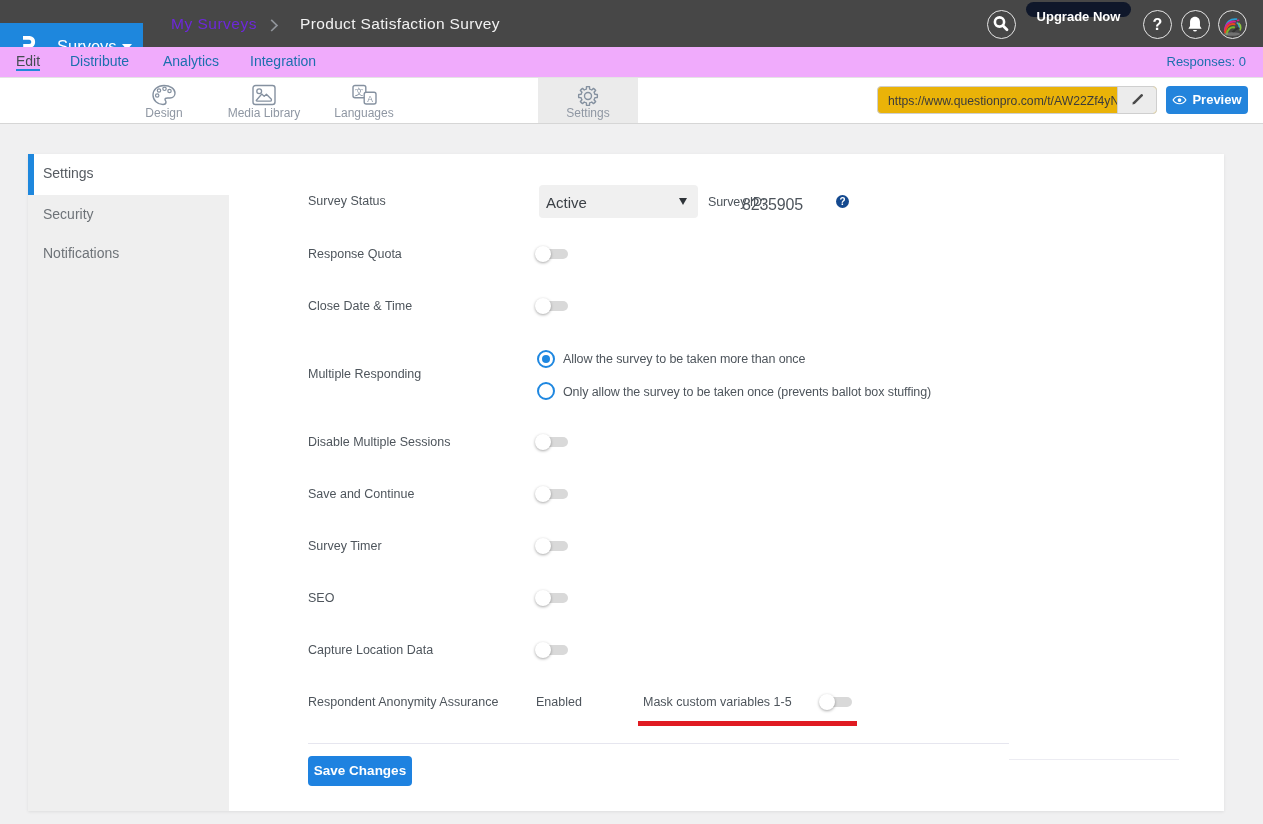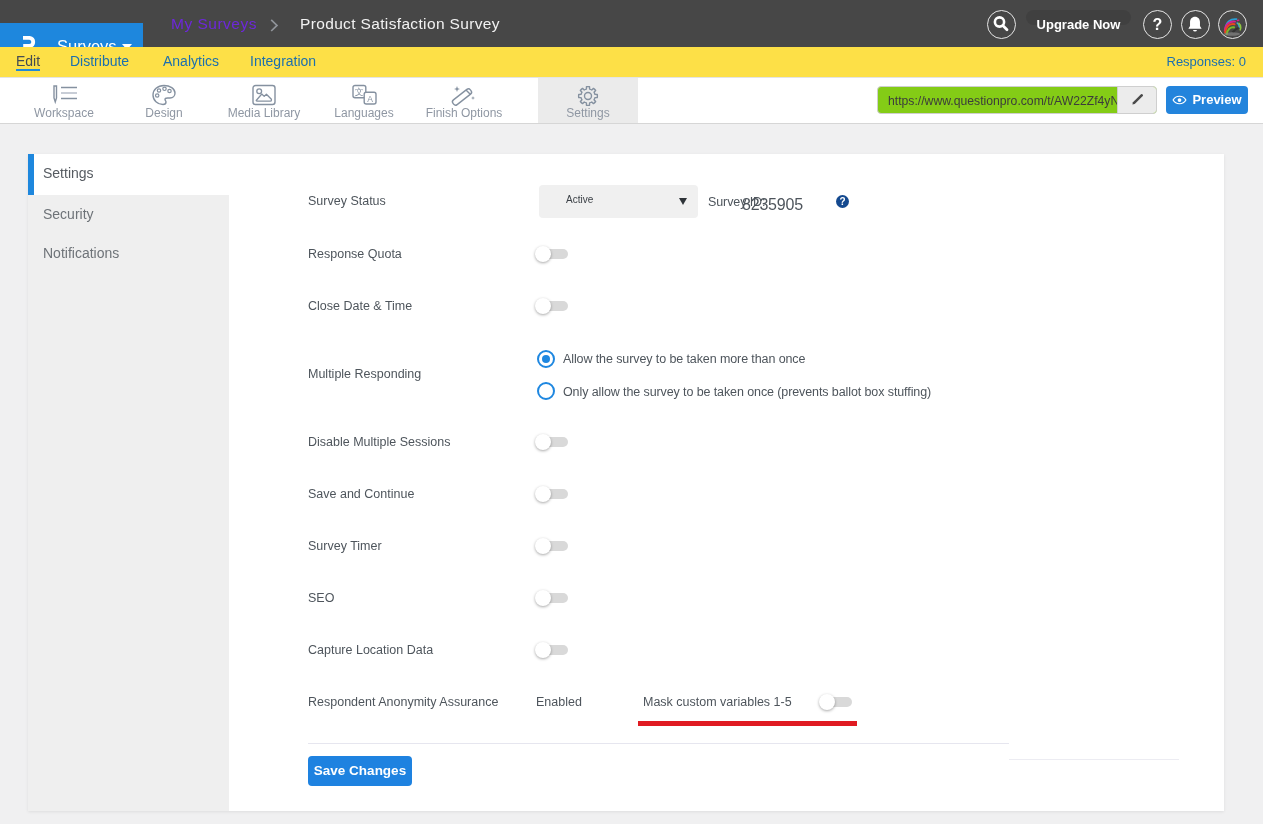--- a/index.html
+++ b/index.html
@@ -8,56 +8,56 @@
 
 
 #topbar { position:absolute; left:0; top:0; width:1263px; height:47px; background:#474747; }
 #logo { position:absolute; left:0; top:0; width:143px; height:48px; background:#1e87dd; color:#fff;margin-top:23px; }
 #logo .txt { position:absolute; left:57px; top:14px; font-size:16.5px; color:#fff; }
 #logo svg { position:absolute; }
 #crumb1 { position:absolute; left:171px; top:15px; font-size:15.5px; letter-spacing:0.5px; color:#6d28d9; }
 
 #crumb2 { position:absolute; left:300px; top:15px; font-size:15.5px; letter-spacing:0.35px; color:#f2f2f2; }
 .circbtn { position:absolute; top:10px; width:29px; height:29px; border-radius:50%; border:1.5px solid #e6e6e6; }
-#upgrade { position:absolute; left:1026px; top:10px; width:105px; height:15px; background:#404040; border-radius:15px; color:#fff; font-size:13px; font-weight:bold; text-align:center; line-height:29px; }
+#upgrade { position:absolute; left:1026px; top:2px; width:105px; height:15px; background:#0f172a; border-radius:15px; color:#fff; font-size:13px; font-weight:bold; text-align:center; line-height:29px; }
 #qmark { left:1143px; color:#fff; font-weight:bold; font-size:16px; text-align:center; line-height:27px; }
 
 
-#tabrow { position:absolute; left:0; top:47px; width:1263px; height:31px; background:#fde047; border-bottom:1px solid #e4e4e4; }
+#tabrow { position:absolute; left:0; top:47px; width:1263px; height:31px; background:#f0abfc; border-bottom:1px solid #e4e4e4; }
 .tab { position:absolute; top:6px; font-size:14px; color:#1c6fae; }
 #tab-edit { left:16px; color:#454c52; }
 #tab-edit .ul { position:absolute; left:0; right:0; top:16px; height:2px; background:#2089d8; }
 #responses { position:absolute; right:17px; top:7px; font-size:13px; color:#1c6fae; }
 
 
 #toolbar { position:absolute; left:0; top:78px; width:1263px; height:46px; background:#fff; border-bottom:1px solid #d6d6d6; }
 .tool { position:absolute; top:0; width:100px; height:45px; text-align:center; }
 .tool .lab { position:absolute; left:-10px; right:-10px; top:28px; font-size:12px; color:#8f97a3; }
 .tool svg { margin-top:6px; }
 #tool-settings { background:#ebebeb; }
 
-#urlwrap { position:absolute; left:877px; top:8px; width:280px; height:28px; border:1px solid #cfcfcf; border-radius:4px; background:#84cc16; overflow:hidden; }
+#urlwrap { position:absolute; left:877px; top:8px; width:280px; height:28px; border:1px solid #cfcfcf; border-radius:4px; background:#eab308; overflow:hidden; }
 #urltext { position:absolute; left:10px; top:7px; font-size:12.2px; color:#3c3c3c; white-space:nowrap; }
 #urlpencil { position:absolute; right:0; top:0; width:39px; height:26px; background:#ececec; border-left:1px solid #cfcfcf; text-align:center; }
 #previewbtn { position:absolute; left:1166px; top:8px; width:82px; height:28px; background:#2384dc; border-radius:4px; color:#fff; font-size:13px; font-weight:bold; text-align:center; line-height:28px; }
 
 
 #panel { position:absolute; left:28px; top:154px; width:1196px; height:657px; background:#fff; box-shadow:0 1px 3px rgba(0,0,0,0.08); }
 #sidegray { position:absolute; left:0; top:41px; width:201px; height:616px; background:#efefef; }
 #sideactive { position:absolute; left:0; top:0; width:201px; height:41px; background:#fff; border-left:6px solid #1e87dd; }
 #sideactive span { position:absolute; left:9px; top:11px; font-size:14px; color:#565b61; }
 .sideitem { position:absolute; left:15px; font-size:14px; color:#6e7378; }
 
 .rowlab { position:absolute; left:280px; font-size:12.5px; color:#4e555c; }
 .toggle { position:absolute; width:33px; height:16px; }
 .toggle .track { position:absolute; left:8px; top:3px; width:25px; height:10px; background:#d9d9d9; border-radius:5px; }
 .toggle .knob { position:absolute; left:0; top:0; width:16px; height:16px; background:#fff; border-radius:50%; box-shadow:0 1px 3px rgba(0,0,0,0.35); }
 
 #selectbox { position:absolute; left:511px; top:31px; width:159px; height:33px; background:#f0f0f0; border-radius:4px; }
-#selectbox .val { position:absolute; left:7px; top:9px; font-size:10px; color:#3b4046;margin-left:20px; }
+#selectbox .val { position:absolute; left:7px; top:9px; font-size:15px; color:#3b4046; }
 #selectbox .caret { position:absolute; right:11px; top:13px; width:0; height:0; border-left:4.7px solid transparent; border-right:4.7px solid transparent; border-top:7px solid #2e3338; }
 .sid { position:absolute; font-size:12.5px; letter-spacing:-0.1px; color:#4e555c; }
 #helpq { position:absolute; left:808px; top:41px; width:13px; height:13px; background:#14498f; border-radius:50%; color:#fff; font-size:10px; font-weight:bold; text-align:center; line-height:13px; }
 
 .radio { position:absolute; width:18px; height:18px; border-radius:50%; border:2px solid #1e87e0; background:#fff; }
 .radio.sel::after { content:""; position:absolute; left:3px; top:3px; width:8px; height:8px; border-radius:50%; background:#1e87e0; }
 .radtxt { position:absolute; font-size:12.5px; letter-spacing:-0.1px; color:#4e555c; }
 
 #redbar { position:absolute; left:610px; top:567px; width:219px; height:5px; background:#e01b22; }
 #divider1 { position:absolute; left:280px; top:589px; width:701px; height:1px; background:#e6e6ef; }
@@ -116,29 +116,20 @@
 
 <div id="tabrow">
   <span class="tab" id="tab-edit">Edit<span class="ul"></span></span>
   <span class="tab" style="left:70px;">Distribute</span>
   <span class="tab" style="left:163px;">Analytics</span>
   <span class="tab" style="left:250px;">Integration</span>
   <span id="responses">Responses: 0</span>
 </div>
 
 <div id="toolbar">
-  <div class="tool" style="left:14px;">
-    <svg width="34" height="22" viewBox="0 0 34 22">
-      <path d="M7 2 L9.5 2 L9.5 14 L8.25 18 L7 14 Z" fill="none" stroke="#8591a0" stroke-width="1.4"></path>
-      <line x1="14" y1="3.5" x2="30" y2="3.5" stroke="#8591a0" stroke-width="1.5"></line>
-      <line x1="14" y1="9" x2="30" y2="9" stroke="#b6bdc8" stroke-width="1.5"></line>
-      <line x1="14" y1="14.5" x2="30" y2="14.5" stroke="#8591a0" stroke-width="1.5"></line>
-    </svg>
-    <div class="lab">Workspace</div>
-  </div>
   <div class="tool" style="left:114px;">
     <svg width="26" height="22" viewBox="0 0 26 22">
       <path d="M13 1.5 C6.5 1.5 2 5.8 2 11 C2 16.2 6.5 20.5 12 20.5 C14 20.5 15 19.3 15 18 C15 16.7 14 16.5 14 15.5 C14 14.5 15 14 16.5 14 L19 14 C22 14 24 11.8 24 9 C24 4.7 19 1.5 13 1.5 Z" fill="none" stroke="#8591a0" stroke-width="1.4"></path>
       <circle cx="8" cy="6.5" r="1.7" fill="none" stroke="#8591a0" stroke-width="1.2"></circle>
       <circle cx="13.5" cy="4.8" r="1.7" fill="none" stroke="#8591a0" stroke-width="1.2"></circle>
       <circle cx="18.5" cy="7" r="1.7" fill="none" stroke="#8591a0" stroke-width="1.2"></circle>
       <circle cx="6.2" cy="11.5" r="1.7" fill="none" stroke="#8591a0" stroke-width="1.2"></circle>
     </svg>
     <div class="lab">Design</div>
   </div>
@@ -152,29 +143,20 @@
   </div>
   <div class="tool" style="left:314px;">
     <svg width="28" height="22" viewBox="0 0 28 22">
       <rect x="3" y="1.5" width="12.8" height="12.2" rx="2" fill="none" stroke="#8591a0" stroke-width="1.4"></rect>
       <text x="9.2" y="10.8" font-size="9" fill="#8591a0" text-anchor="middle" font-family="Liberation Sans">文</text>
       <rect x="14.2" y="8.3" width="11.8" height="11.7" rx="2" fill="#fff" stroke="#8591a0" stroke-width="1.4"></rect>
       <text x="20.1" y="17.6" font-size="8.5" fill="#8591a0" text-anchor="middle" font-family="Liberation Sans">A</text>
     </svg>
     <div class="lab">Languages</div>
   </div>
-  <div class="tool" style="left:414px;">
-    <svg width="30" height="24" viewBox="0 0 30 24">
-      <rect x="2" y="10" width="22" height="6" rx="2.5" transform="rotate(-38 13 13)" fill="none" stroke="#8591a0" stroke-width="1.4"></rect>
-      <line x1="17" y1="6" x2="21.5" y2="10.5" stroke="#8591a0" stroke-width="1.4"></line>
-      <path d="M8 2 L8.8 4.2 L11 5 L8.8 5.8 L8 8 L7.2 5.8 L5 5 L7.2 4.2 Z" fill="#8591a0"></path>
-      <path d="M24 12 L24.5 13.5 L26 14 L24.5 14.5 L24 16 L23.5 14.5 L22 14 L23.5 13.5 Z" fill="#8591a0"></path>
-    </svg>
-    <div class="lab">Finish Options</div>
-  </div>
   <div class="tool" id="tool-settings" style="left:538px;">
     <svg width="24" height="24" viewBox="0 0 24 24">
       <path d="M21.27,10.46 A9.4,9.4 0 0 1 21.27,13.54 L18.92,13.58 A7.1,7.1 0 0 1 18.01,15.77 L19.65,17.47 A9.4,9.4 0 0 1 17.47,19.65 L15.77,18.01 A7.1,7.1 0 0 1 13.58,18.92 L13.54,21.27 A9.4,9.4 0 0 1 10.46,21.27 L10.42,18.92 A7.1,7.1 0 0 1 8.23,18.01 L6.53,19.65 A9.4,9.4 0 0 1 4.35,17.47 L5.99,15.77 A7.1,7.1 0 0 1 5.08,13.58 L2.73,13.54 A9.4,9.4 0 0 1 2.73,10.46 L5.08,10.42 A7.1,7.1 0 0 1 5.99,8.23 L4.35,6.53 A9.4,9.4 0 0 1 6.53,4.35 L8.23,5.99 A7.1,7.1 0 0 1 10.42,5.08 L10.46,2.73 A9.4,9.4 0 0 1 13.54,2.73 L13.58,5.08 A7.1,7.1 0 0 1 15.77,5.99 L17.47,4.35 A9.4,9.4 0 0 1 19.65,6.53 L18.01,8.23 A7.1,7.1 0 0 1 18.92,10.42 Z" fill="none" stroke="#8591a0" stroke-width="1.4" stroke-linejoin="round"></path>
       <circle cx="12" cy="12" r="3.5" fill="none" stroke="#8591a0" stroke-width="1.4"></circle>
     </svg>
     <div class="lab">Settings</div>
   </div>
   <div id="urlwrap">
       <span id="urltext">https://www.questionpro.com/t/AW22Zf4yN</span>
     <div id="urlpencil"><svg width="13" height="13" viewBox="0 0 14 14" style="margin-top:6px;">

